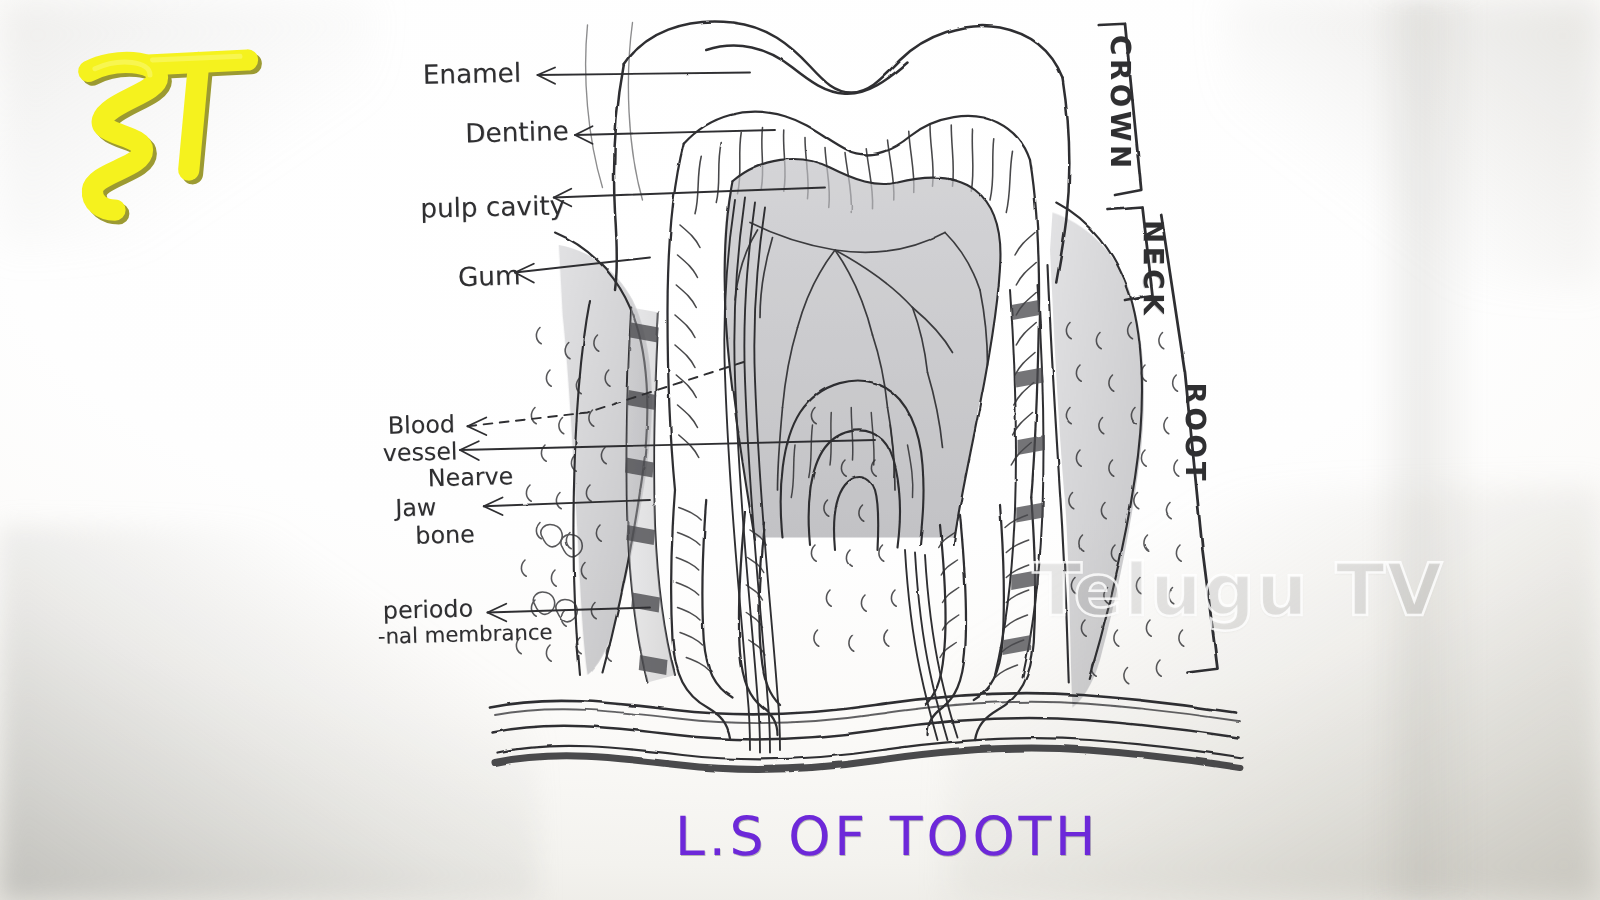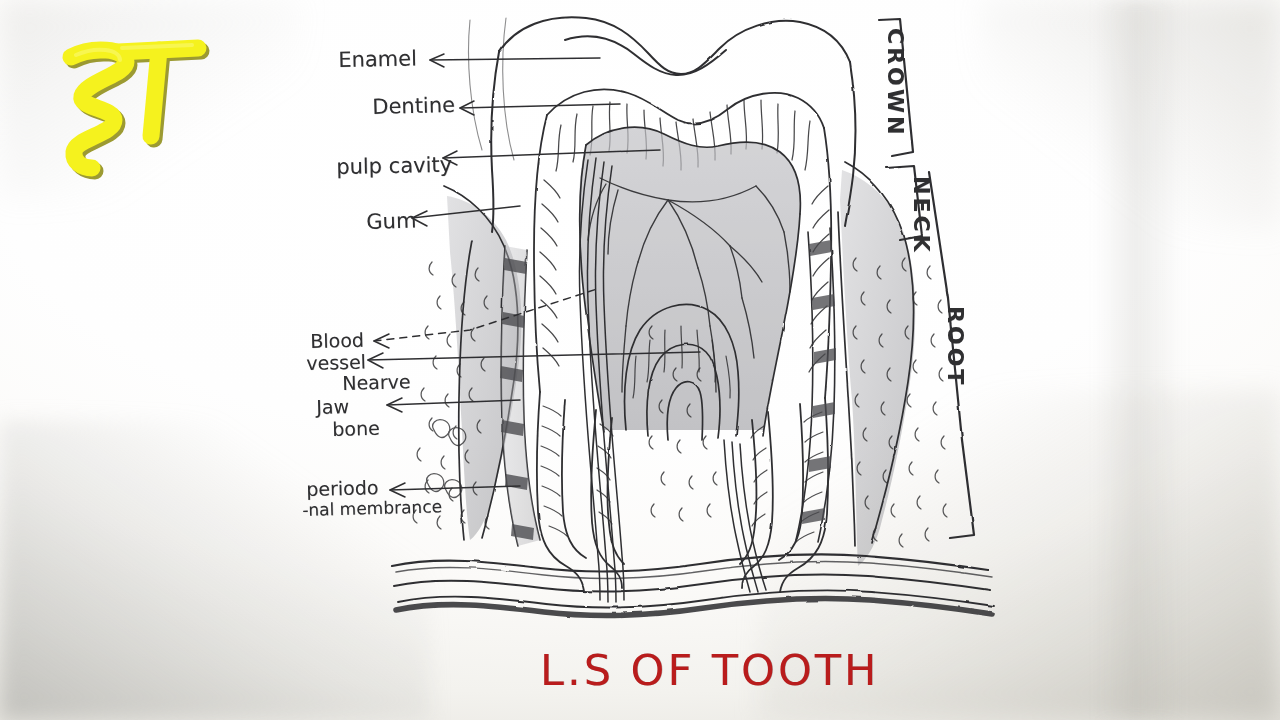--- a/index.html
+++ b/index.html
@@ -64,21 +64,21 @@
     color:#2f2f31;
     font-family:"DejaVu Sans","Liberation Sans",sans-serif;
     font-size:21px;font-weight:500;
     transform-origin:left top;
     text-shadow:0.4px 0.3px 0 rgba(70,70,75,.30);
   }
   .hw.sm{font-size:19px;}
   .hw.vert{font-size:22px;font-weight:600;letter-spacing:3px;}
   .title{
     position:absolute;left:540px;top:645px;
-    font-size:43px;letter-spacing:3px;color:#b91c1c;font-weight:500;
+    font-size:43px;letter-spacing:3px;color:#6d28d9;font-weight:500;
     font-family:"DejaVu Sans","Liberation Sans",sans-serif;
     text-shadow:0.5px 0.4px 0 rgba(70,70,75,.35);
     white-space:pre;
   }
 </style>
 </head>
 <body>
 
 <div id="stage">
 
@@ -501,20 +501,21 @@
         <path d="M107 28 L99 114"></path>
       </g>
 
       <g stroke="#fbfa7a" stroke-width="4" opacity="0.55">
         <path d="M24 33 C44 24 68 27 68 38"></path>
         <path d="M70 26 L140 23"></path>
       </g>
     </g>
   </svg>
 
+  <div class="wmark">Telugu TV</div>
 
   <div class="hw" style="left:338px;top:48px;transform:rotate(-1.2deg);">Enamel</div>
 
   <div class="hw" style="left:372px;top:95px;transform:rotate(-1.5deg);">Dentine</div>
 
   <div class="hw" style="left:336px;top:155px;transform:rotate(-1.2deg);">pulp cavity</div>
 
   <div class="hw" style="left:366px;top:210px;transform:rotate(-1.8deg);">Gum</div>
 
   <div class="hw sm" style="left:310px;top:330px;transform:rotate(-1.5deg);">Blood</div>

